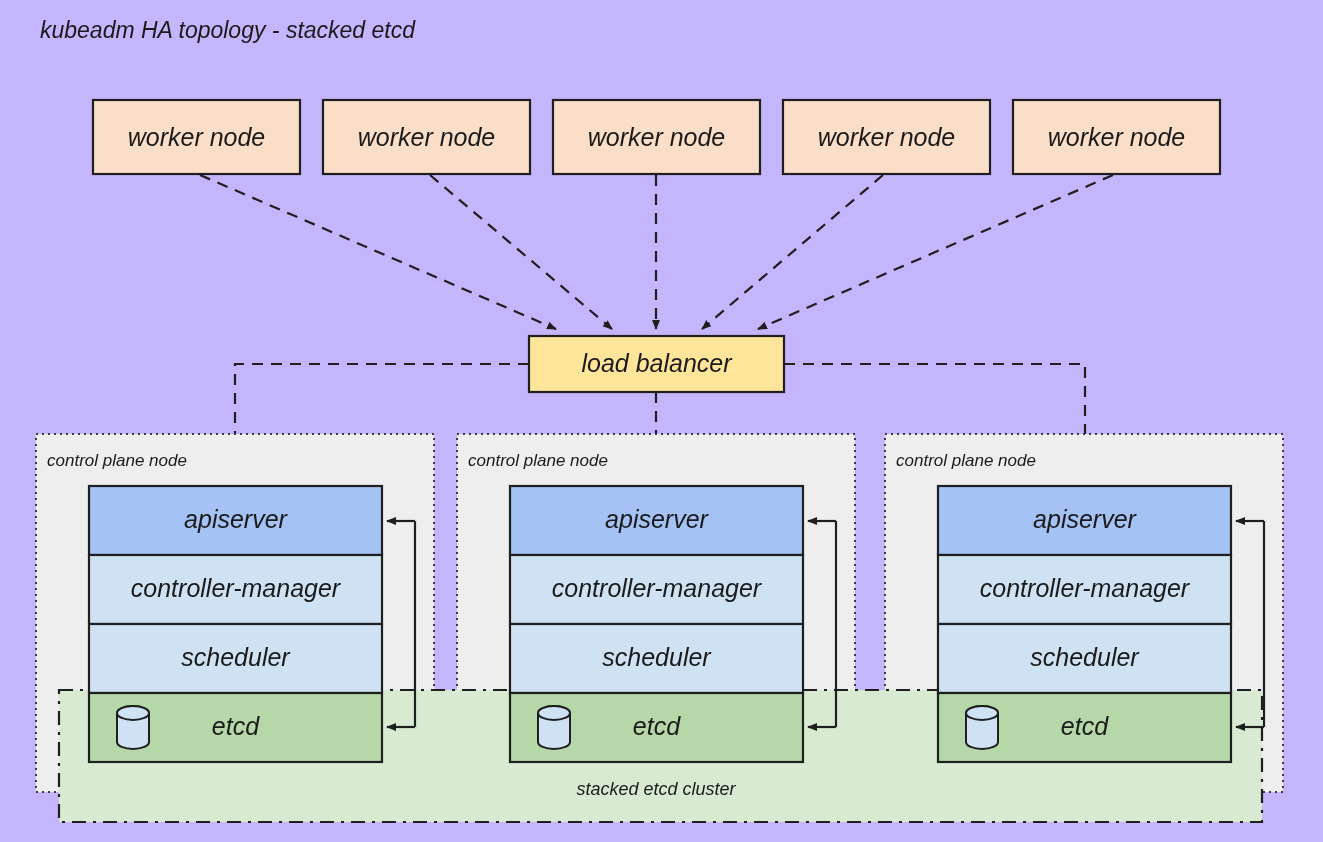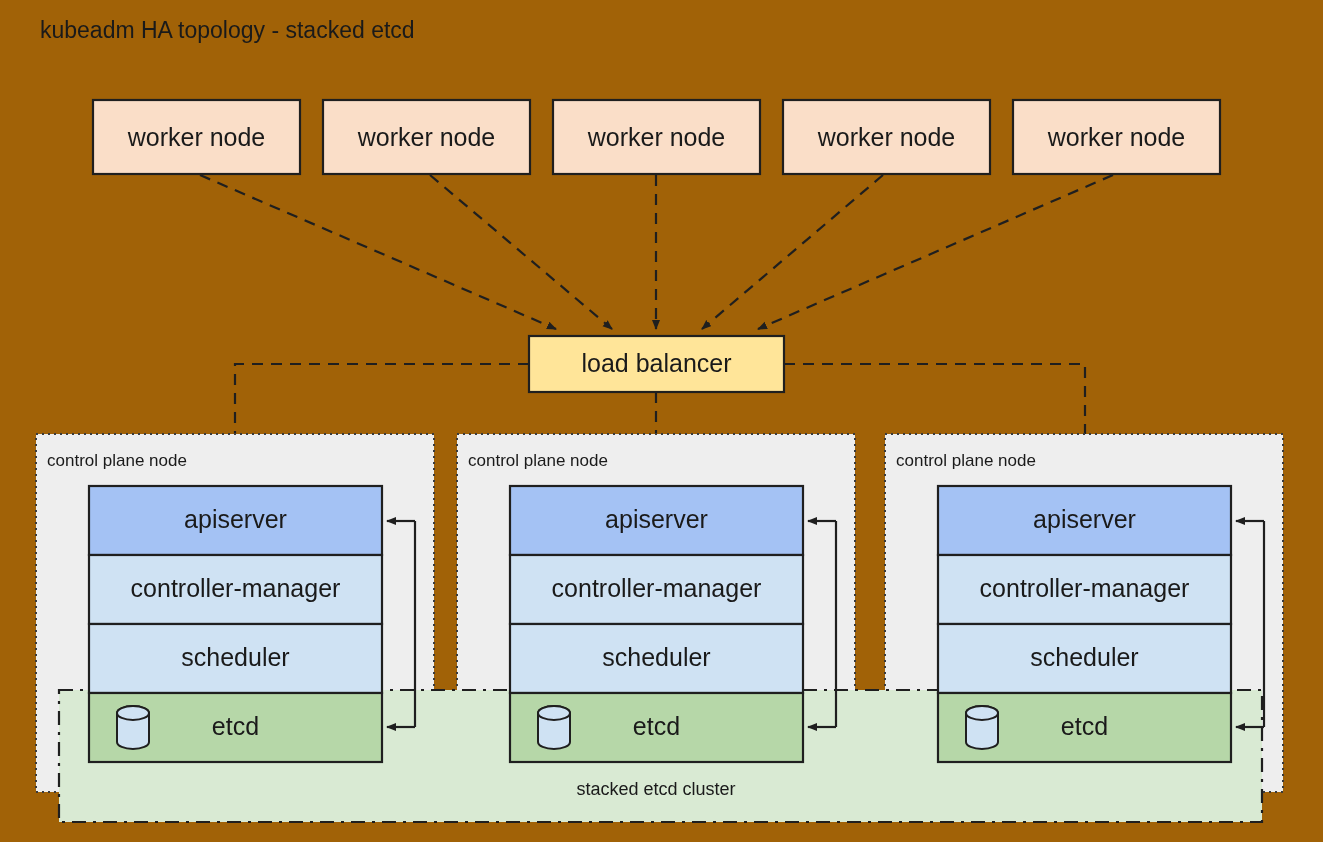--- a/index.html
+++ b/index.html
@@ -11,21 +11,22 @@
   body {
     width: 1323px;
     height: 842px;
     overflow: hidden;
     font-family: "Liberation Sans", sans-serif;
   }
   #diagram-root {
     position: relative;
     width: 1323px;
     height: 842px;
-    background: #a16207;
+    background: #c4b5fd;
+    font-style: italic;
   }
   svg#diagram-svg {
     display: block;
     width: 1323px;
     height: 842px;
   }
   .diagram-title {
     font-family: "Liberation Sans", sans-serif;
     font-size: 23px;
     fill: #1a1a1a;

